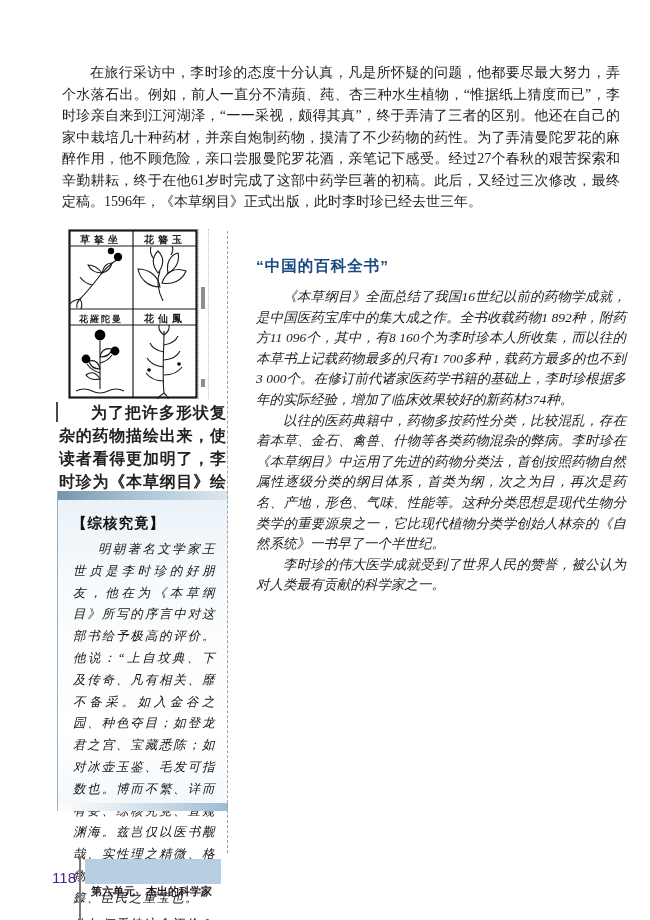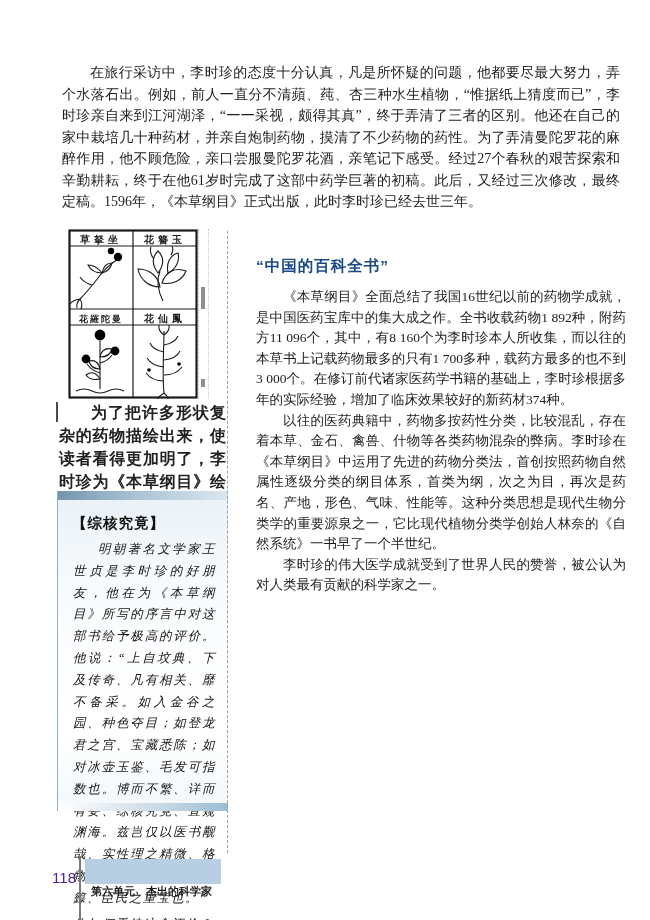--- a/index.html
+++ b/index.html
@@ -53,21 +53,21 @@
     font-size:12.5px;font-style:italic;letter-spacing:1.5px;color:#141414;
   }
   
   .divider{position:absolute;left:227px;top:231px;height:622px;border-left:1px dashed #9aa0a6;}
   
   .main{position:absolute;left:256px;top:228px;width:370px;margin-top:28px;}
   .main h2{
     margin:0 0 10px 0;font-size:15.5px;font-weight:bold;color:#1a4a84;
     font-family:"Liberation Sans","DejaVu Sans",sans-serif;letter-spacing:1px;
   }
-  .main p{margin:0;font-size:13.5px;line-height:20.6px;text-align:justify;text-indent:2em;}
+  .main p{margin:0;font-size:13.5px;line-height:20.6px;text-align:justify;text-indent:2em;font-style:italic;}
   
   .page-number{
     position:absolute;left:48px;top:860px;width:28px;text-align:right;
     font-family:"Liberation Sans","DejaVu Sans",sans-serif;font-size:15px;color:#4c1d95;margin-top:9px;
   }
   .footer-rule{position:absolute;left:79px;top:856px;width:2px;height:64px;background:#7a7a7a;}
   .footer-bar{
     position:absolute;left:85px;top:859px;width:136px;height:25px;background:#b8cee2;
     display:flex;align-items:center;
   }

